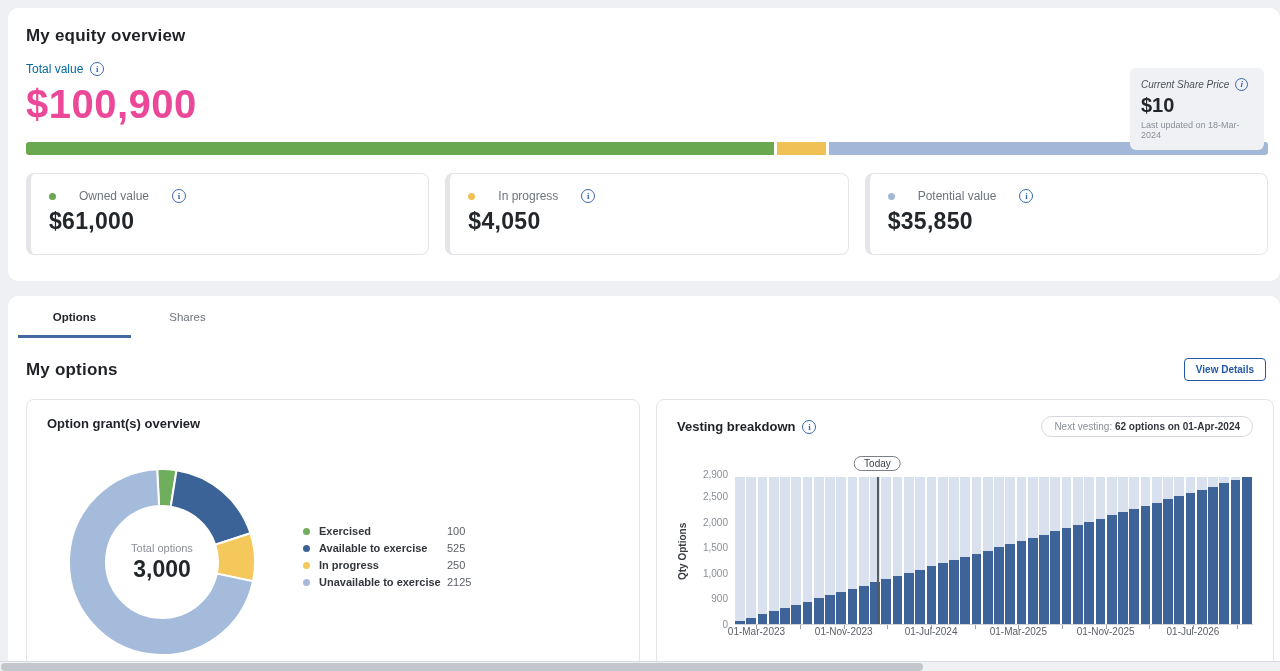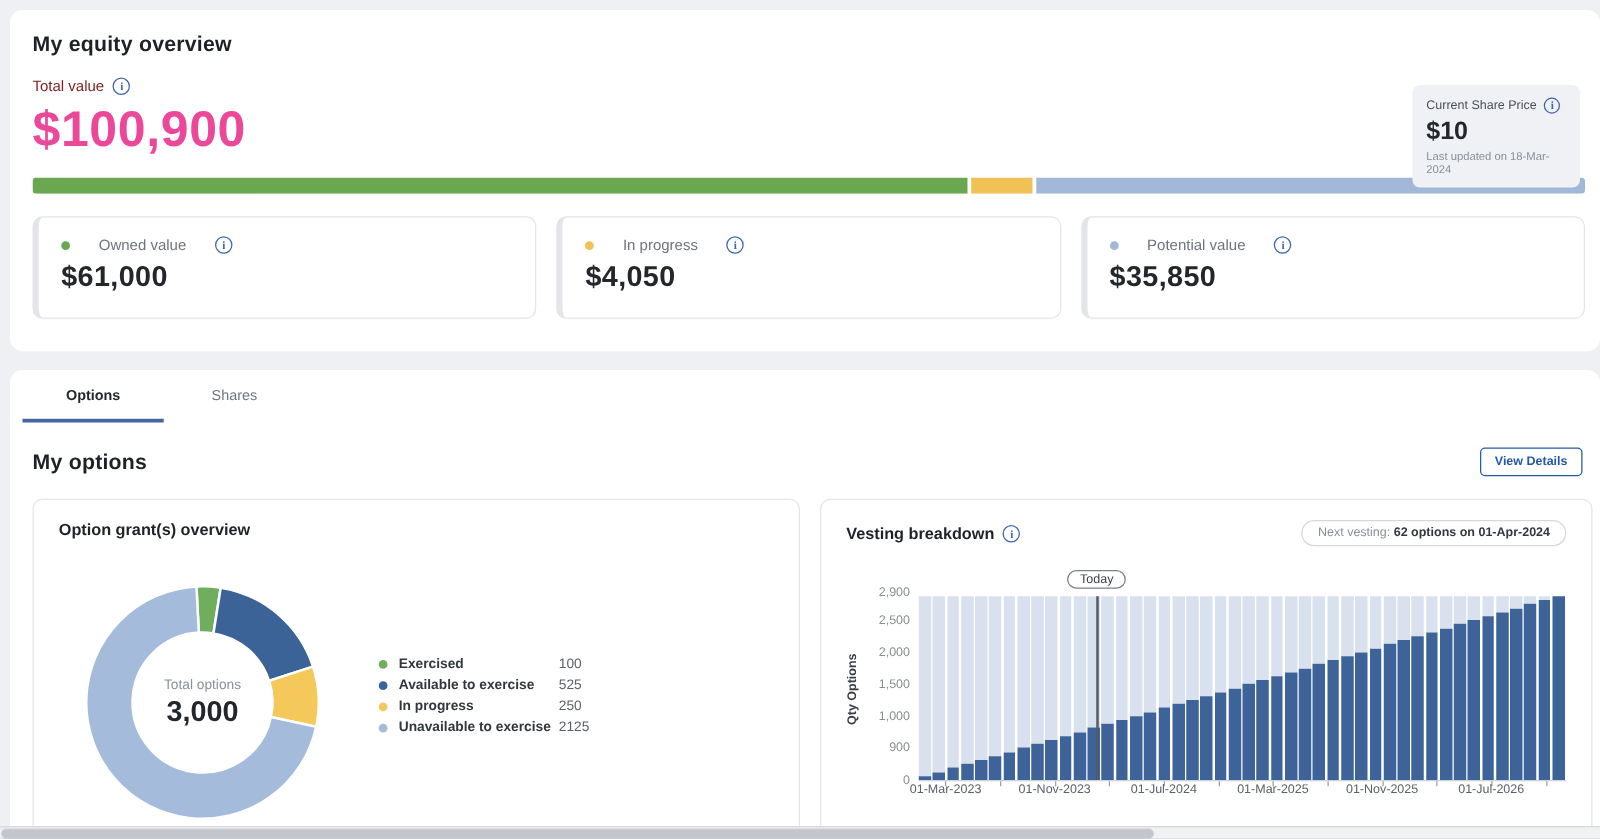--- a/index.html
+++ b/index.html
@@ -18,33 +18,33 @@
   }
   
   .panel-equity {
     margin-top: 8px;
     height: 273px;
     padding: 18px 12px 18px 18px;
     position: relative;
   }
   .h-title { font-size: 17px; font-weight: 700; color: #1e2126; letter-spacing: .2px; }
   .label-row { display: flex; align-items: center; gap: 7px; margin-top: 16px; }
-  .label-gray { font-size: 12px; color: #7f1d1d; }
+  .label-gray { font-size: 12px; color: #0369a1; }
   .info-icon {
     width: 14px; height: 14px; border: 1.3px solid #3b67ad; border-radius: 50%;
     color: #3b67ad; font-size: 9px; font-weight: 700; font-family: "Liberation Serif", serif;
     display: inline-flex; align-items: center; justify-content: center; cursor: pointer;
     flex: 0 0 auto; line-height: 1;
   }
   .total-value { font-size: 40px; font-weight: 700; color: #ec4899; margin-top: 6px; letter-spacing: .5px; }
   .share-price-box {
     position: absolute; top: 60px; right: 16px; width: 134px;
     background: #f0f1f4; border-radius: 6px; padding: 10px 11px;
   }
-  .spb-label-row { display: flex; align-items: center; gap: 6px; }
+  .spb-label-row { display: flex; align-items: center; gap: 6px; font-style: italic; }
   .spb-label { font-size: 10px; color: #4b5058; }
   .spb-label-row .info-icon { width: 13px; height: 13px; }
   .spb-value { font-size: 20px; font-weight: 700; margin-top: 3px; }
   .spb-updated { font-size: 9px; color: #8a8f98; margin-top: 3px; }
   .progress-bar { display: flex; height: 13px; margin-top: 15px; border-radius: 3px; overflow: hidden; }
   .progress-bar .seg { height: 100%; }
   .stat-cards { display: flex; gap: 16px; margin-top: 18px; }
   .stat-card {
     flex: 1; background: #fff; border: 1px solid #e3e5e9; border-left-width: 5px;
     border-radius: 8px; padding: 15px 16px 15px 18px; height: 82px;

